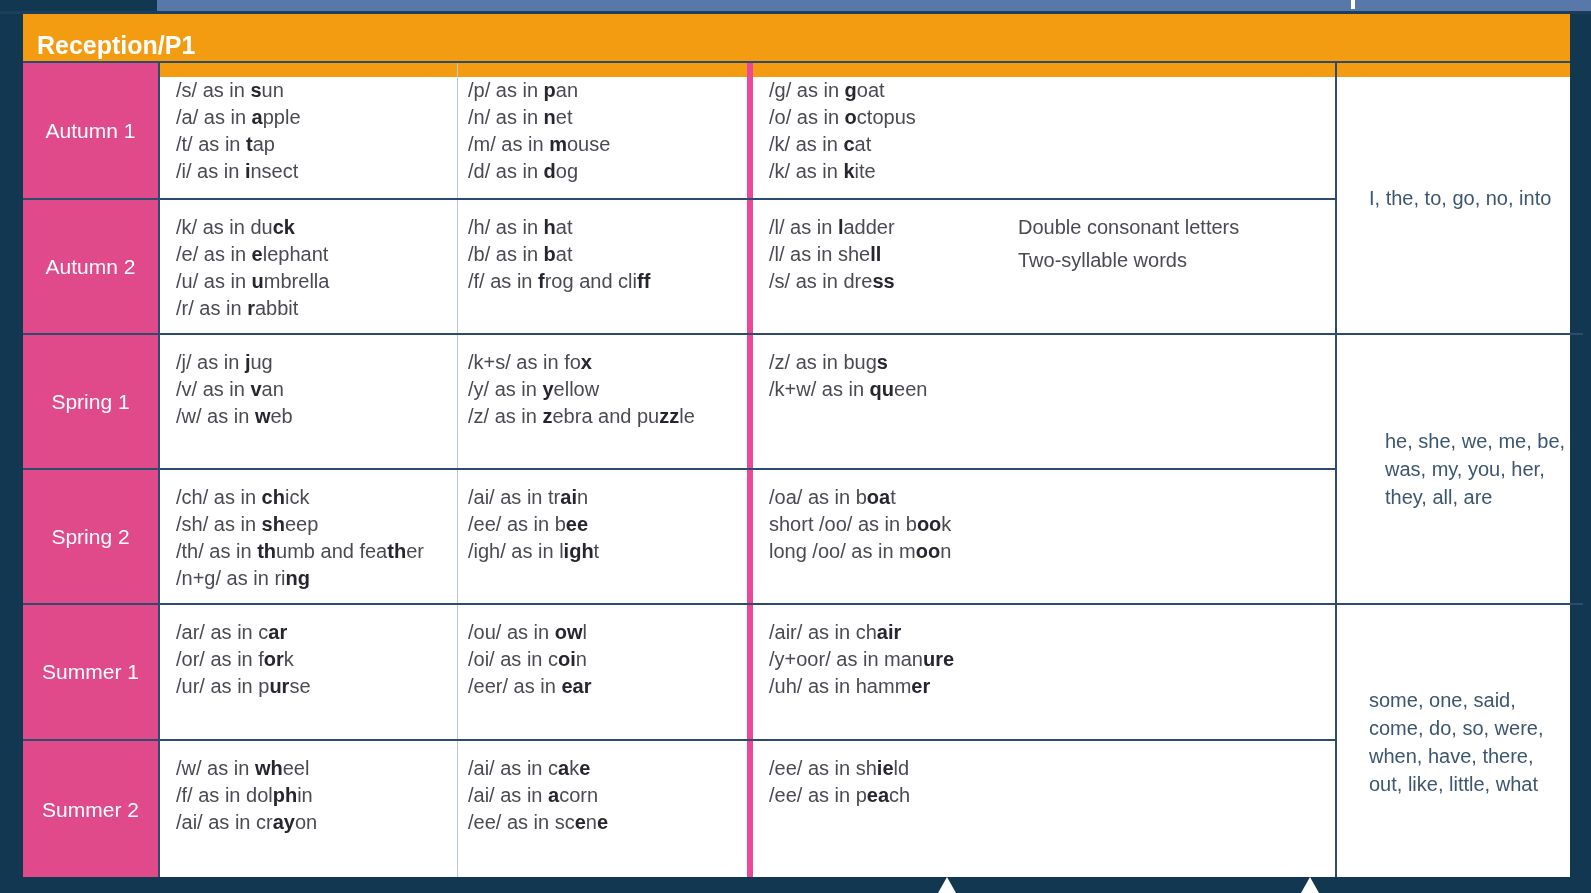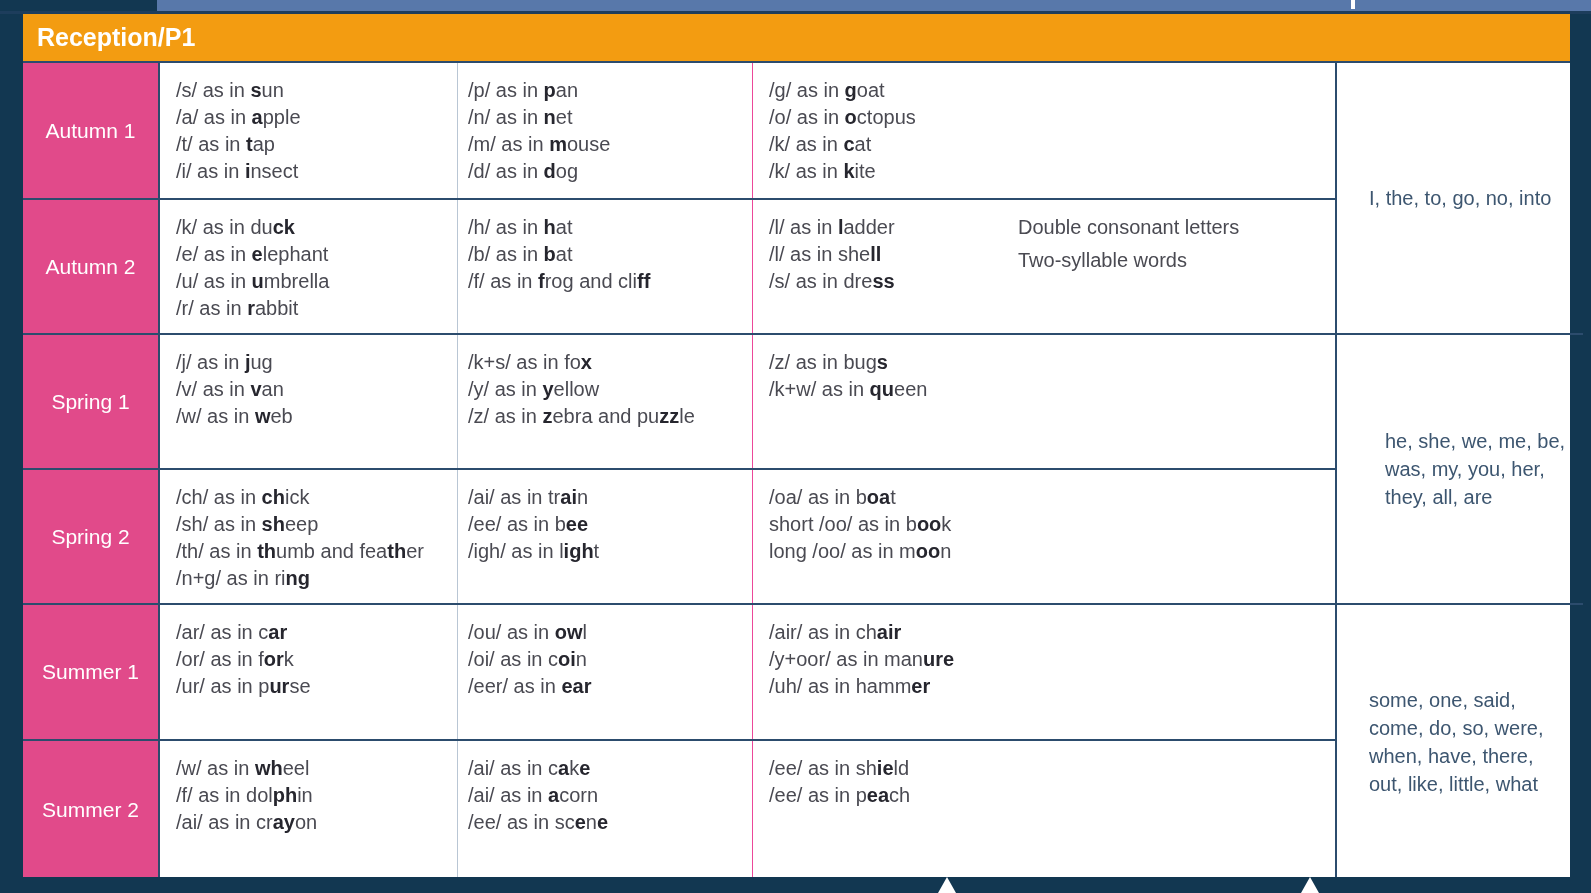--- a/index.html
+++ b/index.html
@@ -11,37 +11,37 @@
   .top-corner{position:absolute;left:0;top:0;width:157px;height:14px;background:#123751;}
   .top-tick{position:absolute;left:1351px;top:0;width:4px;height:9px;background:#ffffff;}
   
   .frame-left{position:absolute;left:0;top:14px;width:23px;bottom:0;background:#123751;}
   .frame-right{position:absolute;left:1570px;top:14px;width:21px;bottom:0;background:#123751;}
   .bottom-bar{position:absolute;left:0;top:877px;width:1591px;height:16px;background:#123751;}
   .tri-up{position:absolute;bottom:0;width:0;height:0;border-left:9px solid transparent;
           border-right:9px solid transparent;border-bottom:16px solid #ffffff;}
   .tri-a{left:938px;} .tri-b{left:1301px;}
   
-  .header{position:absolute;left:23px;top:14px;width:1547px;height:47px;background:#f39c11;
+  .header{position:absolute;left:23px;top:14px;width:1547px;height:63px;background:#f39c11;
           display:flex;align-items:center;box-sizing:border-box;padding-left:14px;}
   .header span{color:#ffffff;font-size:25px;font-weight:bold;}
   
   .tbody{position:absolute;left:23px;top:61px;width:1547px;height:816px;box-sizing:border-box;
          border-top:2px solid #2c4c6d;}
   .main{position:absolute;left:0;top:0;width:1312px;height:816px;}
   .row{display:flex;box-sizing:border-box;width:1312px;}
   .row + .row{border-top:2px solid #2c4c6d;}
   .r1{height:135px;} .r2{height:135px;} .r3{height:135px;}
   .r4{height:135px;} .r5{height:136px;} .r6{height:140px;}
   .season{width:137px;box-sizing:border-box;background:#e14a8a;border-right:2px solid #2c4c6d;
           display:flex;align-items:center;justify-content:center;}
   .season span{color:#ffffff;font-weight:normal;font-size:21px;}
   .cell{box-sizing:border-box;padding:14px 6px 0 16px;}
   .c1{width:298px;border-right:1px solid #b9c6d4;}
-  .c2{width:295px;border-right:1px solid #ec4899;padding-left:10px;}
+  .c2{width:295px;border-right:6px solid #ec4899;padding-left:10px;}
   .c3{flex:1;position:relative;}
   .c4{position:absolute;left:265px;top:14px;}
   .c4 .ln{margin-bottom:6px;}
   .ln{font-size:20px;line-height:27px;color:#4a4a52;white-space:nowrap;}
   .ln b{font-weight:700;color:#26262e;}
   
   .rightcol{position:absolute;left:1312px;top:0;width:248px;height:816px;box-sizing:border-box;
             border-left:2px solid #2c4c6d;}
   .tricky{box-sizing:border-box;display:flex;align-items:center;}
   .t1{height:270px;} .t2{height:270px;border-top:2px solid #2c4c6d;padding-left:16px;}

